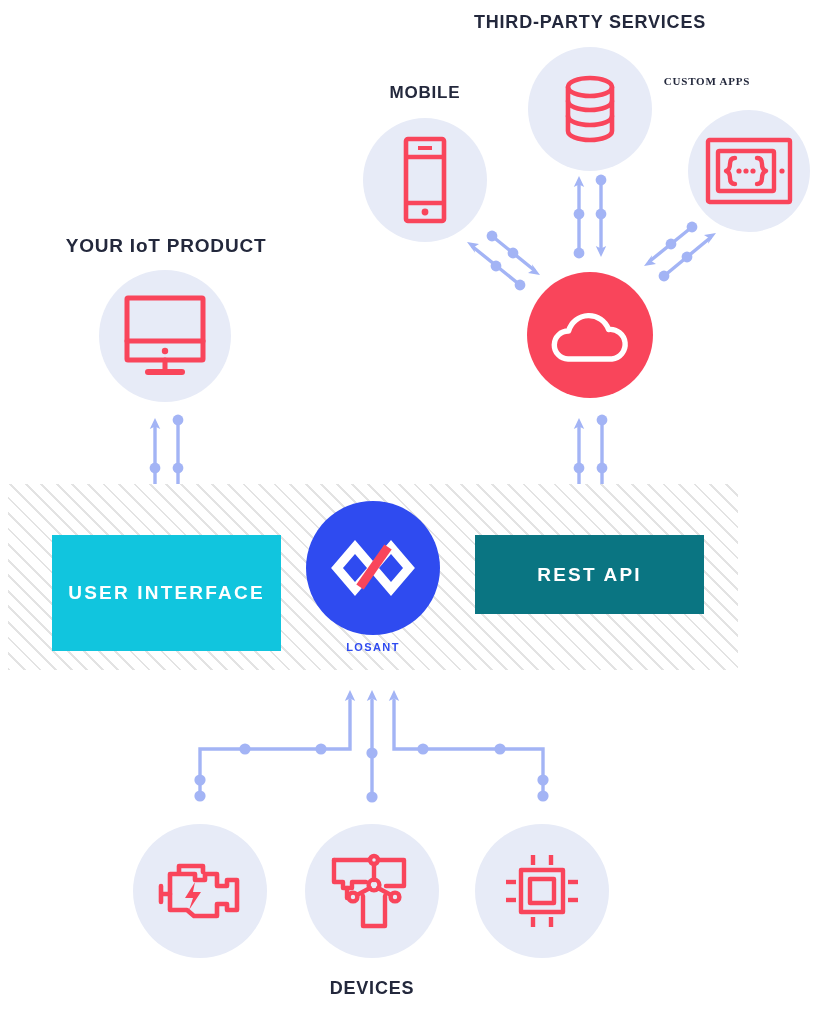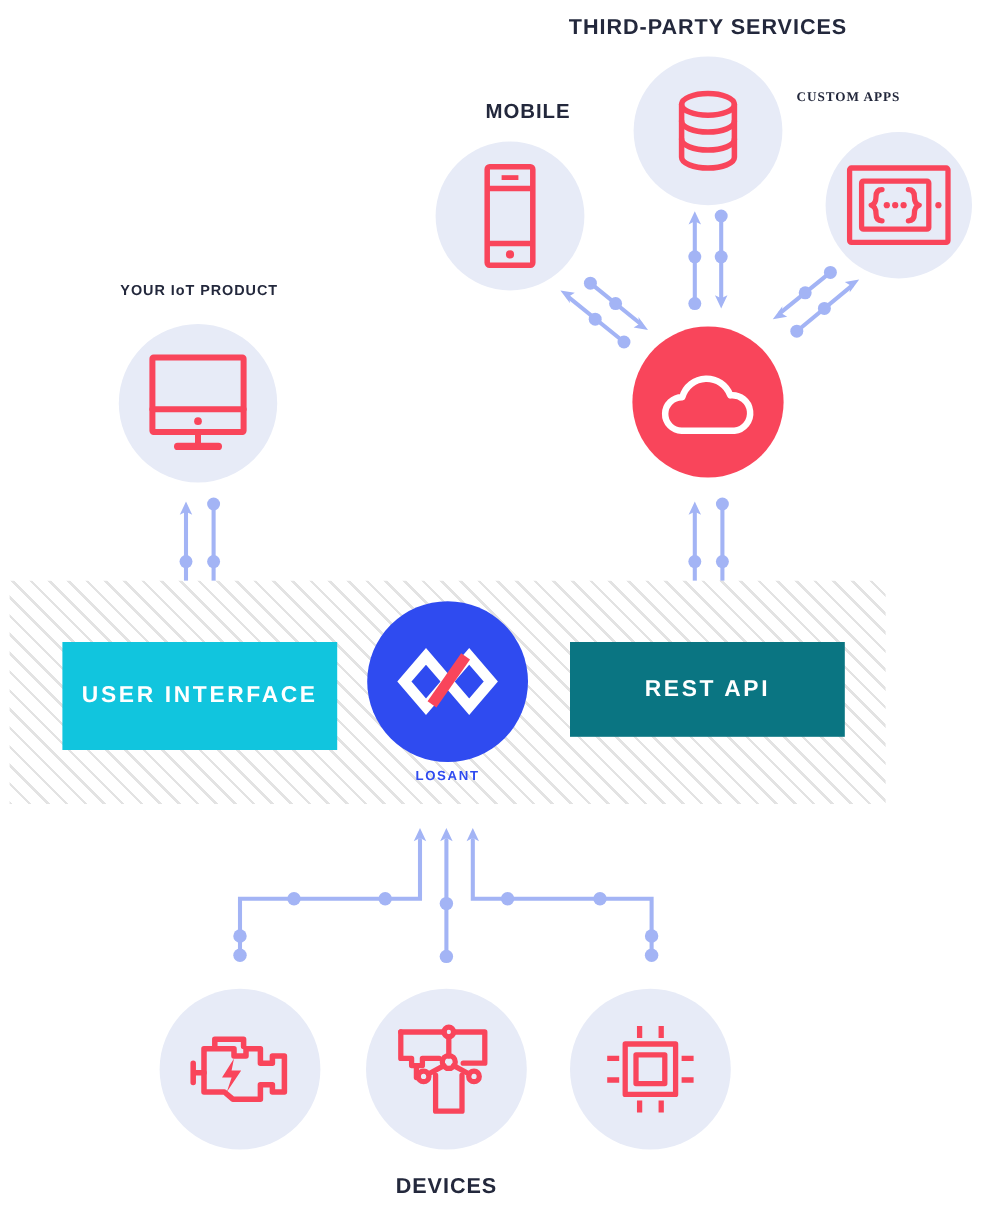--- a/index.html
+++ b/index.html
@@ -108,25 +108,25 @@
     pointer-events: none;
   }
 </style>
 </head>
 <body>
 
 <div id="diagram-root">
 
   <div class="label centered" style="left:590px; top:12px; font-size:18px;">THIRD-PARTY SERVICES</div>
 
-  <div class="label centered" style="left:425px; top:83px; font-size:17px;margin-left:15px;">MOBILE</div>
+  <div class="label centered" style="left:425px; top:83px; font-size:17px;">MOBILE</div>
 
   <div class="label centered" style="left:707px; top:75px; font-size:11px;font-family:Liberation Serif, serif;">CUSTOM APPS</div>
 
-  <div class="label centered" style="left:166px; top:235px; font-size:12px;">YOUR IoT PRODUCT</div>
+  <div class="label centered" style="left:166px; top:235px; font-size:19px;">YOUR IoT PRODUCT</div>
 
   <div class="node-circle" style="left:528px; top:47px; width:124px; height:124px;">
     <svg width="62" height="72" viewBox="0 0 62 72">
       <g fill="none" stroke="#f9455b" stroke-width="4.6" stroke-linecap="round" stroke-linejoin="round">
         <ellipse cx="31" cy="14" rx="22" ry="9"></ellipse>
         <path d="M9 14 L9 58 A22 9 0 0 0 53 58 L53 14"></path>
         <path d="M9 28 A22 9 0 0 0 53 28"></path>
         <path d="M9 43 A22 9 0 0 0 53 43"></path>
       </g>
     </svg>
@@ -251,21 +251,21 @@
       <path d="M394 690 L399.2 701 L394 698.4 L388.8 701 Z" stroke="none"></path>
       <circle cx="543" cy="796" r="5.6" stroke="none"></circle>
       <circle cx="543" cy="780" r="5.6" stroke="none"></circle>
       <circle cx="423" cy="749" r="5.6" stroke="none"></circle>
       <circle cx="500" cy="749" r="5.6" stroke="none"></circle>
     </g>
   </svg>
 
   <div class="hatch-band"></div>
 
-  <div class="band-bar ui" style="left:52px; top:535px; width:229px; height:90px;">
+  <div class="band-bar ui" style="left:52px; top:535px; width:229px; height:116px;">
     <span>USER INTERFACE</span>
   </div>
 
   <div class="band-bar rest" style="left:475px; top:535px; width:229px; height:79px;">
     <span>REST API</span>
   </div>
 
   <div class="losant-circle">
     <svg width="86" height="62" viewBox="0 0 86 62">
       <path d="M43 31 L25 10 L7 31 L25 52 Z" fill="none" stroke="#ffffff" stroke-width="9" stroke-linejoin="miter"></path>

